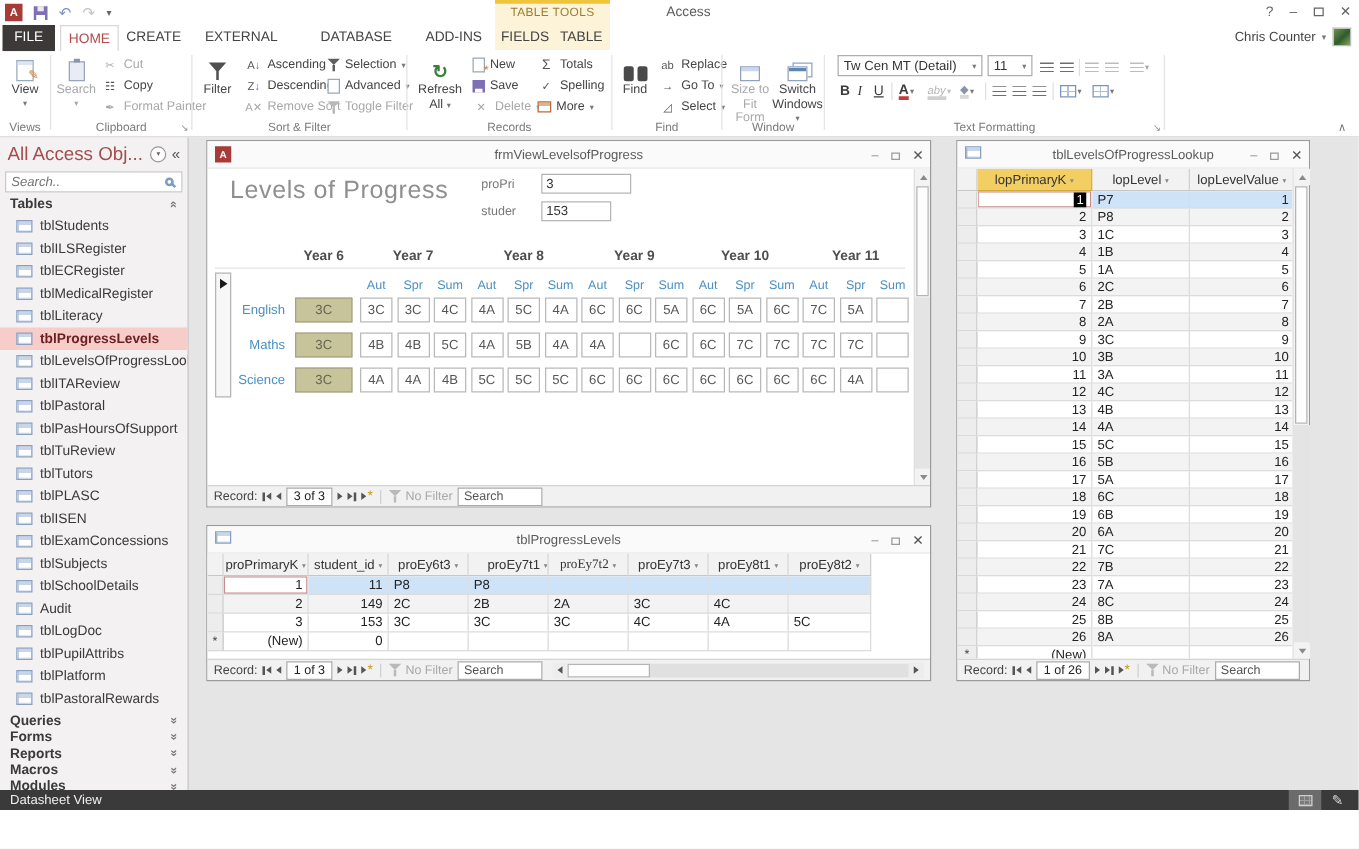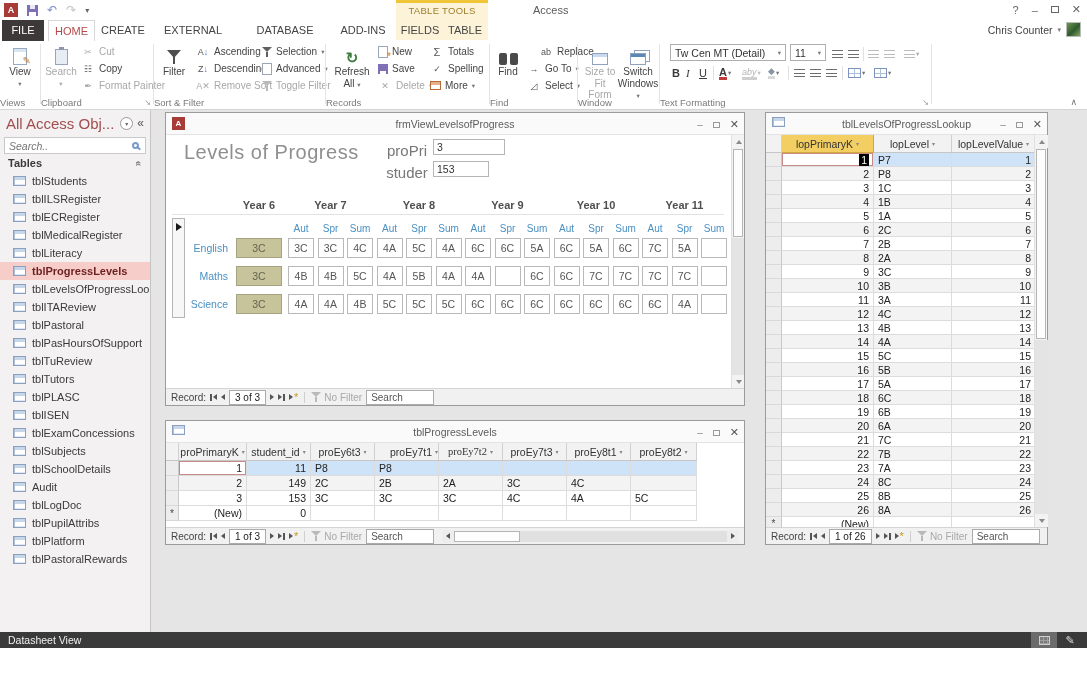--- a/index.html
+++ b/index.html
@@ -28,21 +28,21 @@
   .tab { position:absolute; top:0; height:21px; line-height:21px; text-align:center; font-size:11px; color:#444; }
   .tab.file { background:#3e3939; color:#fff; }
   .tab.active { background:#fff; border:1px solid #d8d8d8; border-bottom:none; color:#b34a4a; }
   .account { position:absolute; right:6px; top:2px; display:flex; align-items:center; gap:5px; font-size:10.5px; color:#444; }
   .avatar { width:15px; height:15px; background:linear-gradient(135deg,#6f964f,#2e5b2e 55%,#88a75e); border:1px solid #bbb; }
   .acc-dd { font-size:7px; color:#777; }
 
   
   .ribbon { position:absolute; left:0; top:41px; width:1087px; height:69px; background:#fff; border-bottom:1px solid #d5d5d5; }
   .grp { position:absolute; top:0; height:68px; }
-  .grp-label { position:absolute; bottom:1px; left:0; right:0; text-align:left; font-size:9.5px; color:#7a7a7a; }
+  .grp-label { position:absolute; bottom:1px; left:0; right:0; text-align:center; font-size:9.5px; color:#7a7a7a; }
   .vsep { position:absolute; top:3px; height:60px; width:1px; background:#e4e4e4; }
   .bigbtn { position:absolute; top:2px; display:flex; flex-direction:column; align-items:center; gap:1px; font-size:10px; color:#444; line-height:11px; text-align:center; }
   .smallbtn { position:absolute; display:flex; align-items:center; gap:4px; font-size:10px; color:#444; white-space:nowrap; height:15px; }
   .dim, .dim * { color:#a8a8a8 !important; }
   .dd { font-size:6.5px; color:#777; }
   .ico { height:22px; display:flex; align-items:flex-end; justify-content:center; }
   .sheet { width:14px; height:17px; background:#fff; border:1px solid #98aabf; box-shadow:inset 0 3px 0 #dce6f1; position:relative; }
   .pencil-ov { position:absolute; right:-5px; bottom:-2px; font-size:10px; color:#c77f3a; }
   .clipb { width:13px; height:16px; background:#e8ecf4; border:1px solid #9aa4b8; position:relative; }
   .clipb::before { content:''; position:absolute; top:-3px; left:3px; width:5px; height:3px; background:#8d97ab; }
@@ -105,21 +105,21 @@
   .wt { position:absolute; left:0; top:0; right:0; height:22px; background:#fafafa; border-bottom:1px solid #e3e3e3; }
   .wt-title { position:absolute; left:0; right:0; top:5px; text-align:center; font-size:10.5px; color:#5c5c5c; }
   .wt-ico { position:absolute; left:6px; top:4px; }
   .wt-ctl { position:absolute; right:5px; top:5px; display:flex; gap:10px; align-items:center; color:#8a8a8a; font-size:10px; }
   .wt-ctl .x { color:#555; font-size:11px; }
   .wsq2 { width:7px; height:6px; border:1px solid #9a9a9a; display:inline-block; }
   .wbody { position:absolute; left:0; top:22px; right:0; bottom:17px; background:#fff; overflow:hidden; }
 
   
   .fw-heading { position:absolute; left:18px; top:6px; font-size:20px; color:#8f8f8f; letter-spacing:.5px; }
-  .fw-lbl { position:absolute; font-size:15px; color:#777; width:44px; text-align:center; }
+  .fw-lbl { position:absolute; font-size:10px; color:#777; width:44px; text-align:left; }
   .fw-box { position:absolute; height:16px; border:1px solid #b5b5b5; background:#fff; font-size:10.5px; color:#333; padding:1px 3px; }
   .detail-line { position:absolute; left:6px; right:20px; top:79px; border-top:1px solid #e2e2e2; }
   .rec-sel { position:absolute; left:6px; top:83px; width:13px; height:100px; background:#f7f7f7; border:1px solid #b5b5b5; }
   .rec-sel::before { content:''; position:absolute; left:3px; top:4px; border-top:4px solid transparent; border-bottom:4px solid transparent; border-left:6px solid #1a1a1a; }
   #form-grid { position:absolute; left:8px; top:60px; right:20px; height:170px; }
   .fg-year { position:absolute; top:4px; text-align:center; font-size:11px; font-weight:bold; color:#4f4f4f; }
   .fg-term { position:absolute; top:28px; text-align:center; font-size:10px; color:#4a90c2; }
   .fg-subj { position:absolute; left:0; width:54px; text-align:right; font-size:10.5px; color:#4a90c2; }
   .fg-cell { position:absolute; height:20px; border:1px solid #b9b9b9; background:#fff; font-size:10.5px; color:#555; display:flex; align-items:center; justify-content:center; }
   .fg-cell.olive { background:#c7c49c; border-color:#a5a383; color:#65654e; }
@@ -328,21 +328,21 @@
     </div>
     <div class="vsep" style="left:489px;"></div>
 
     <div class="grp" style="left:490px;width:87px;">
       <div class="bigbtn" style="left:3px;width:30px;">
         <span class="ico">
             <span class="binoc"></span>
           </span>
         <span>Find</span>
       </div>
-      <div class="smallbtn" style="left:37px;top:3px;margin-left:12px;">
+      <div class="smallbtn" style="left:37px;top:3px;">
           <span class="g">ab</span>
           <span>Replace</span>
         </div>
       <div class="smallbtn" style="left:37px;top:20px;">
           <span class="g bl">→</span>
           <span>Go To</span>
           <span class="dd">▾</span>
         </div>
       <div class="smallbtn" style="left:37px;top:37px;">
           <span class="g">◿</span>
@@ -537,20 +537,42 @@
             <span class="tbl-ico"></span>
             <span>tblPupilAttribs</span>
           </div>
           <div class="nav-item">
             <span class="tbl-ico"></span>
             <span>tblPlatform</span>
           </div>
           <div class="nav-item">
             <span class="tbl-ico"></span>
             <span>tblPastoralRewards</span>
+          </div>
+        </div>
+      <div id="nav-groups">
+          <div class="nav-group">
+            <span>Queries</span>
+            <span class="chev-dn">«</span>
+          </div>
+          <div class="nav-group">
+            <span>Forms</span>
+            <span class="chev-dn">«</span>
+          </div>
+          <div class="nav-group">
+            <span>Reports</span>
+            <span class="chev-dn">«</span>
+          </div>
+          <div class="nav-group">
+            <span>Macros</span>
+            <span class="chev-dn">«</span>
+          </div>
+          <div class="nav-group">
+            <span>Modules</span>
+            <span class="chev-dn">«</span>
           </div>
         </div>
     </div>
 
     <div class="workspace">
 
       <div class="window" style="left:14px;top:2px;width:580px;height:294px;">
         <div class="wt">
           <span class="wt-ico alogo" style="width:13px;height:13px;font-size:8px;">A</span>
           <span class="wt-title">frmViewLevelsofProgress</span>

